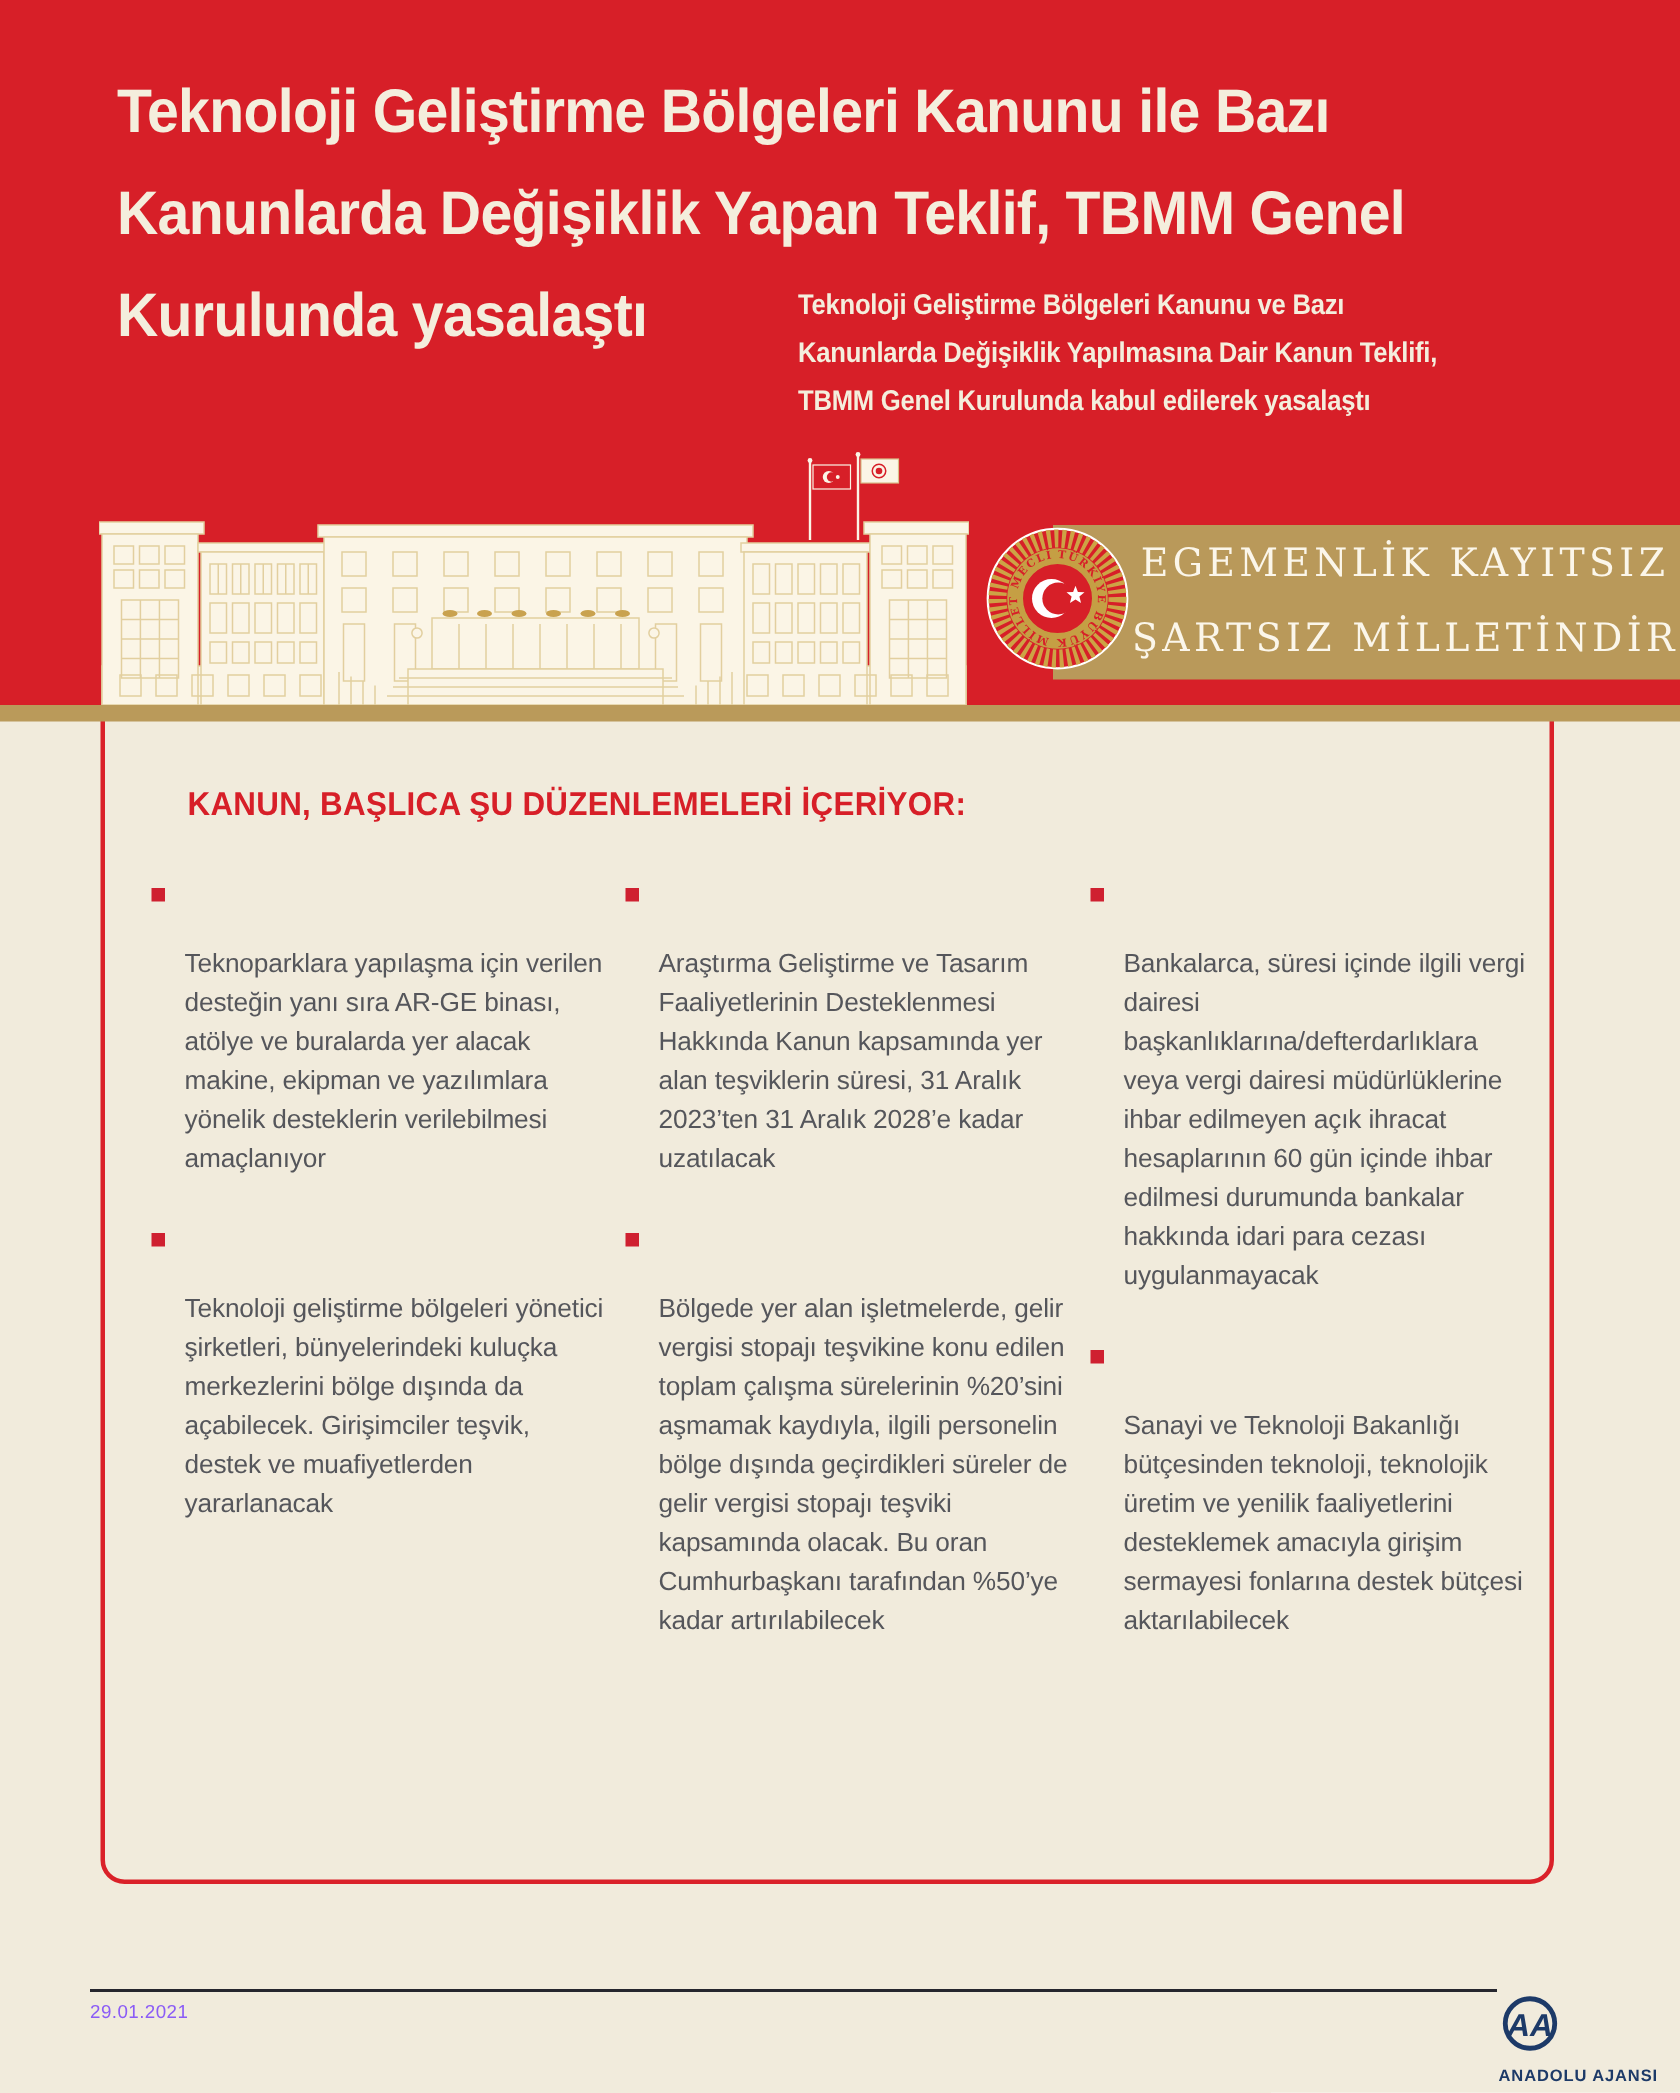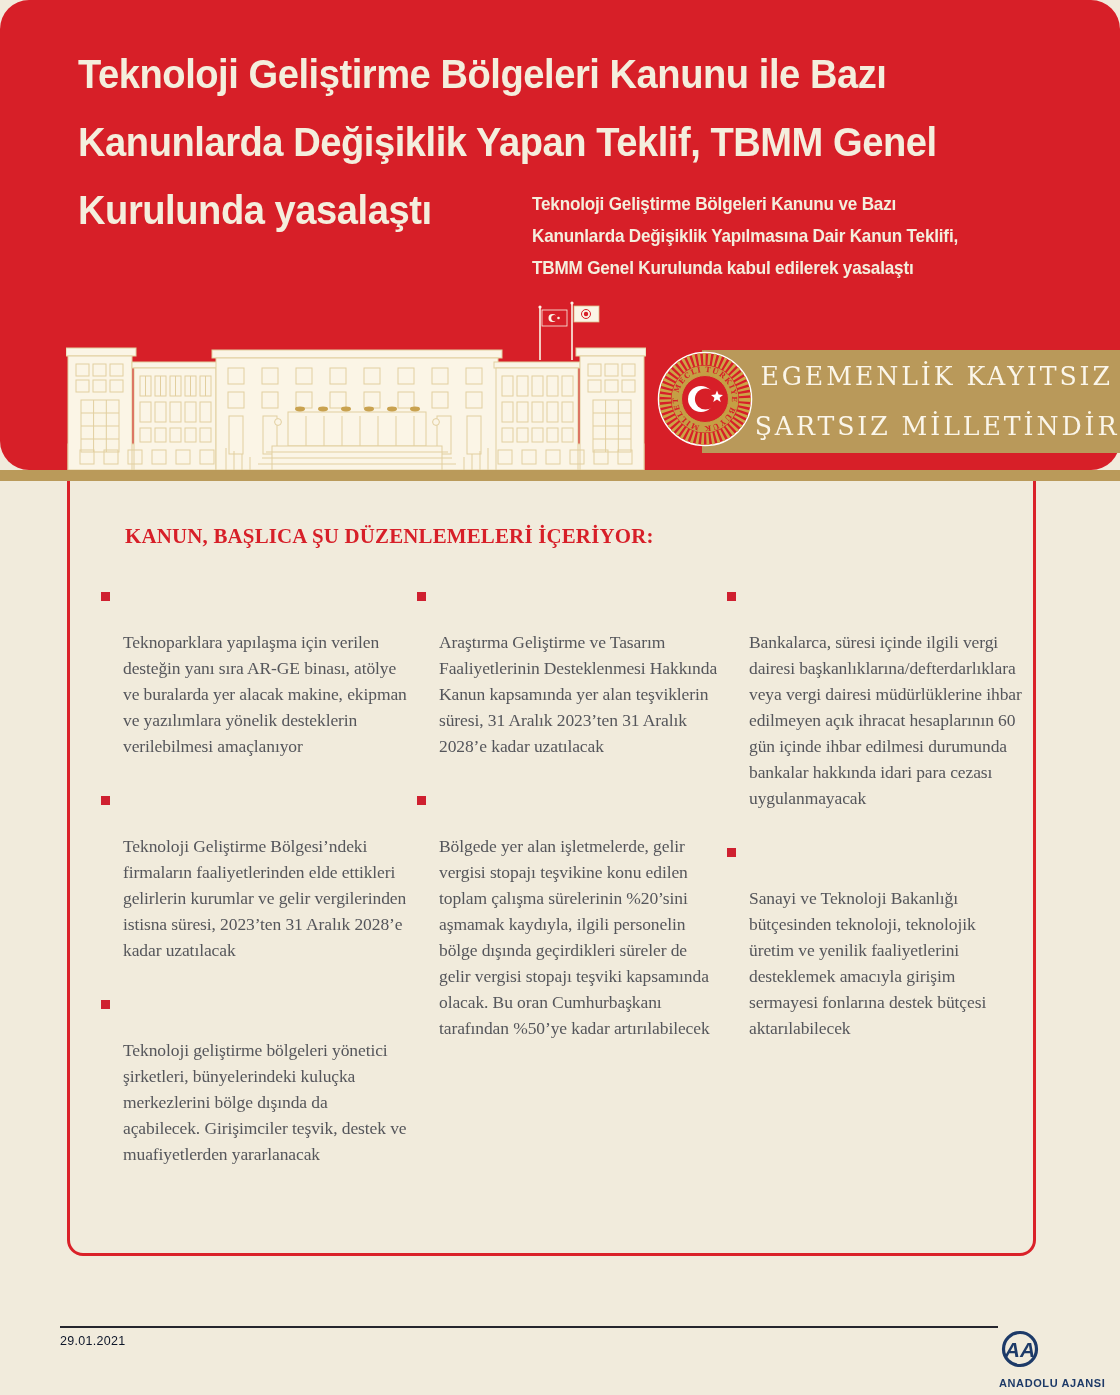--- a/index.html
+++ b/index.html
@@ -1,21 +1,21 @@
 <!DOCTYPE html>
 <html><head>
 <meta charset="utf-8">
 <style>
   html,body{margin:0;padding:0;}
   .canvas{
     position:relative;width:1120px;height:1395px;overflow:hidden;
     background:#f1ebdc;font-family:"Liberation Sans",sans-serif;
   }
   
-  .header{position:absolute;left:0;top:0;width:1120px;height:470px;background:#d71f28;z-index:2;border-radius:29px;}
+  .header{position:absolute;left:0;top:0;width:1120px;height:470px;background:#d71f28;z-index:2;}
   .title{
     position:absolute;left:78px;top:40px;width:1000px;
     color:#f4eedd;font-weight:700;font-size:41px;line-height:68px;letter-spacing:-0.5px;
     transform:scaleX(0.93);transform-origin:left top;white-space:nowrap;
   }
   .subtitle{
     position:absolute;left:532px;top:188px;width:560px;
     color:#f4eedd;font-weight:700;font-size:19px;line-height:32px;letter-spacing:-0.2px;
     transform:scaleX(0.9);transform-origin:left top;white-space:nowrap;
   }
@@ -28,41 +28,41 @@
     color:#fbf6ea;font-family:"DejaVu Serif","Liberation Serif",serif;
     font-size:26px;line-height:37px;letter-spacing:3px;white-space:nowrap;
     transform:scaleX(0.97);
   }
   .building-svg{position:absolute;left:66px;top:300px;}
   .emblem-svg{position:absolute;left:657px;top:351px;z-index:4;}
   .gold-strip{position:absolute;left:0;top:470px;width:1120px;height:11px;background:#ba9a5a;z-index:3;}
   
   .card{
     position:absolute;left:67px;top:456px;width:969px;height:800px;z-index:1;
-    border:3.5px solid #da2129;border-radius:16px;box-sizing:border-box;background:transparent;font-family:Liberation Serif, serif;
+    border:3.5px solid #da2129;border-radius:16px;box-sizing:border-box;background:transparent;
   }
   .card-heading{
     position:absolute;left:55px;top:64px;
     color:#d71f28;font-weight:700;font-size:22px;letter-spacing:0.2px;white-space:nowrap;
     transform:scaleX(0.95);transform-origin:left top;
   }
   .col{position:absolute;top:126px;}
   .col1{left:31px;width:306px;}
   .col2{left:347px;width:302px;}
   .col3{left:657px;width:296px;}
   .item{display:flex;margin-bottom:30px;}
   .bullet{
     flex:0 0 auto;width:9px;height:9px;background:#cf2030;margin:7px 13px 0 0;
   }
   .item-text{
     color:#55565b;font-size:17.5px;line-height:26px;letter-spacing:-0.1px;margin-top:44px;
   }
   
   .footer-line{position:absolute;left:60px;top:1326px;width:938px;height:2px;background:#26262e;}
-  .date{position:absolute;left:60px;top:1334px;color:#0f172a;font-size:12.5px;letter-spacing:0.3px;}
+  .date{position:absolute;left:60px;top:1334px;color:#8b5cf6;font-size:12.5px;letter-spacing:0.3px;}
   .aa-logo{position:absolute;left:999px;top:1330px;width:92px;text-align:left;}
   .aa-name{color:#1d3a68;font-weight:700;font-size:11px;letter-spacing:0.6px;margin-top:1px;white-space:nowrap;}
   .centennial{margin-top:18px;line-height:12px;}
   .centennial .num{color:#d71f28;font-weight:700;font-size:16px;letter-spacing:-1px;}
   .centennial .suffix{color:#d71f28;font-style:italic;font-size:10px;font-family:"DejaVu Serif",serif;}
   .years{color:#d71f28;font-size:6px;font-weight:700;letter-spacing:0.5px;margin-left:26px;}
 </style>
 </head>
 <body>
 
@@ -284,24 +284,20 @@
   <div class="card">
     <div class="card-heading">KANUN, BAŞLICA ŞU DÜZENLEMELERİ İÇERİYOR:</div>
 
     <div class="col col1">
       <div class="item">
         <span class="bullet"></span>
         <span class="item-text">Teknoparklara yapılaşma için verilen desteğin yanı sıra AR-GE binası, atölye ve buralarda yer alacak makine, ekipman ve yazılımlara yönelik desteklerin verilebilmesi amaçlanıyor</span>
       </div>
       <div class="item">
         <span class="bullet"></span>
-        <span class="item-text">Teknoloji Geliştirme Bölgesi’ndeki firmaların faaliyetlerinden elde ettikleri gelirlerin kurumlar ve gelir vergilerinden istisna süresi, 2023’ten 31 Aralık 2028’e kadar uzatılacak</span>
-      </div>
-      <div class="item">
-        <span class="bullet"></span>
         <span class="item-text">Teknoloji geliştirme bölgeleri yönetici şirketleri, bünyelerindeki kuluçka merkezlerini bölge dışında da açabilecek. Girişimciler teşvik, destek ve muafiyetlerden yararlanacak</span>
       </div>
     </div>
 
     <div class="col col2">
       <div class="item">
         <span class="bullet"></span>
         <span class="item-text">Araştırma Geliştirme ve Tasarım Faaliyetlerinin Desteklenmesi Hakkında Kanun kapsamında yer alan teşviklerin süresi, 31 Aralık 2023’ten 31 Aralık 2028’e kadar uzatılacak</span>
       </div>
       <div class="item">

